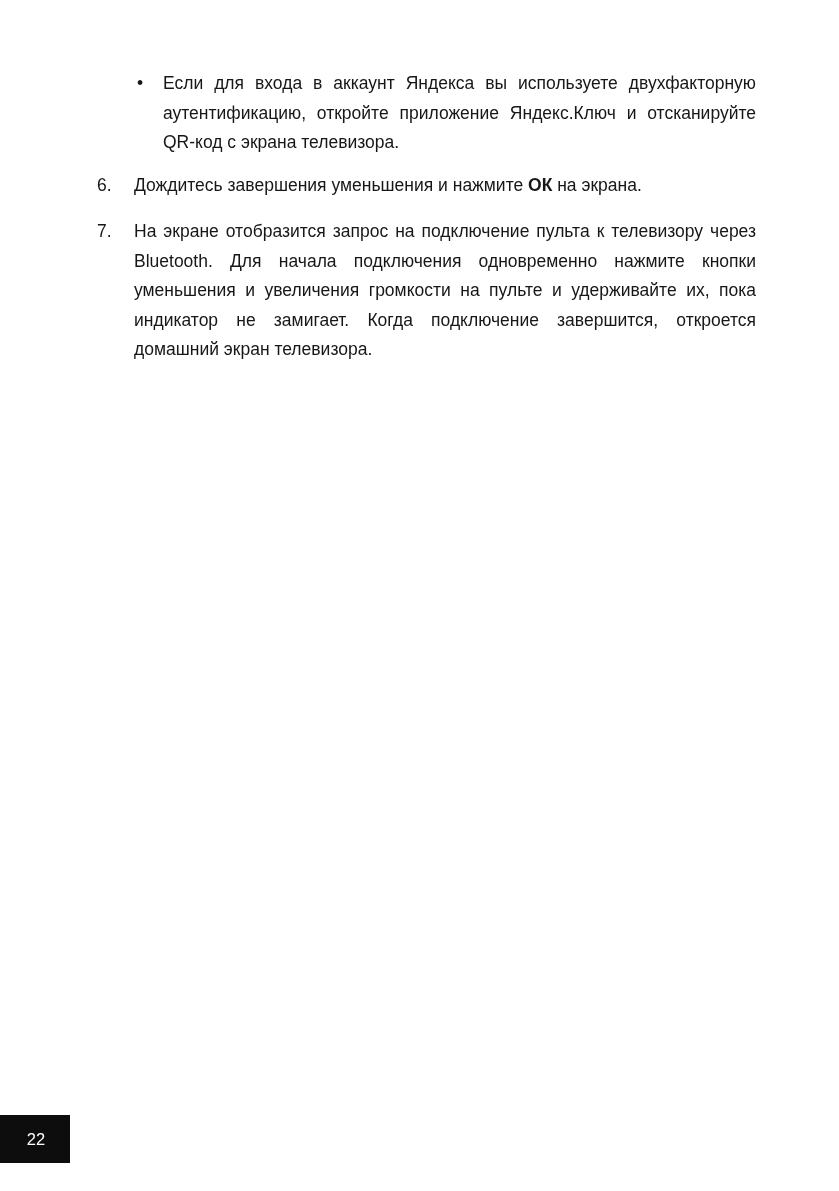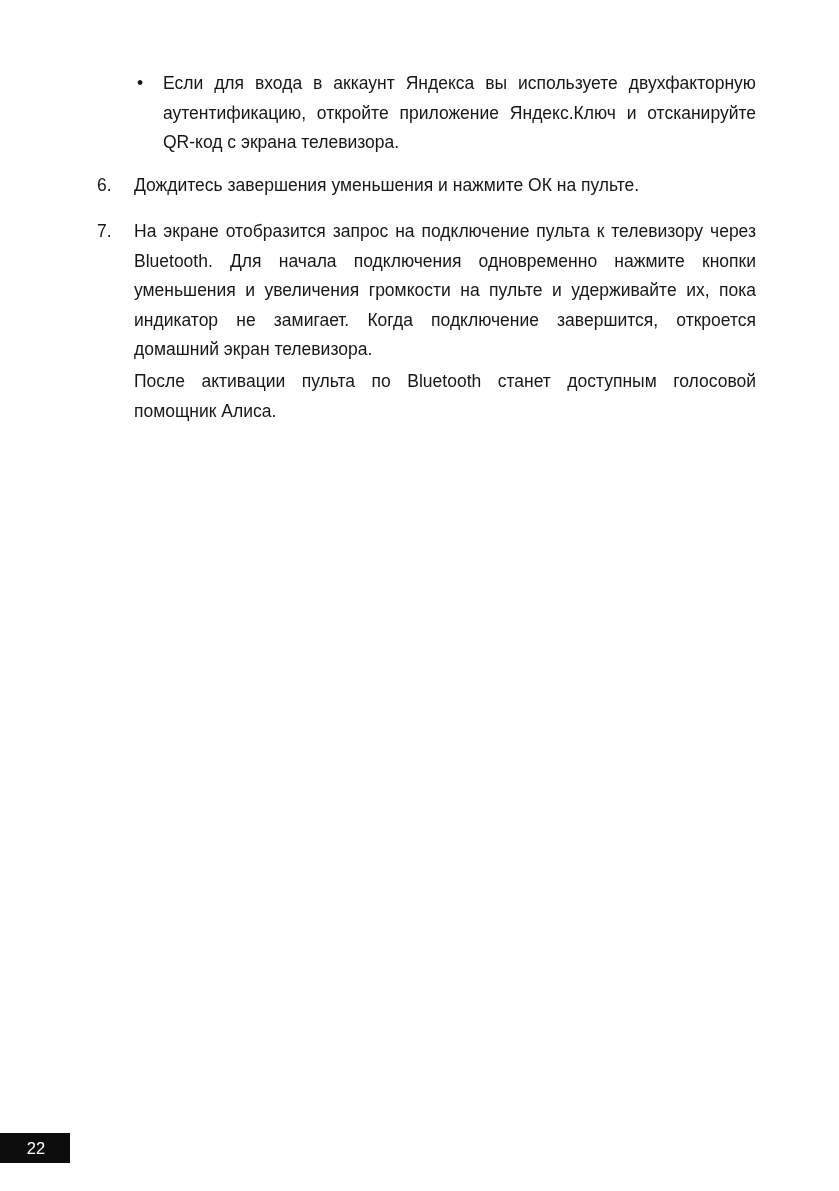--- a/index.html
+++ b/index.html
@@ -35,27 +35,27 @@
   .num-row {
     display: flex;
     margin-bottom: 17px;
   }
   .num {
     flex: none;
     width: 37px;
   }
   .item-body { flex: 1; }
   .sub-para { margin-top: 2.5px; }
-  .bold { font-weight: normal; }
+  .bold { font-weight: bold; }
   .page-box {
     position: absolute;
     left: 0;
     bottom: 28px;
     width: 70px;
-    height: 30px;
+    height: 48px;
     background: #0d0d0d;
     color: #ffffff;
     display: flex;
     align-items: center;
     justify-content: center;
     padding-left: 2px;
     font-size: 16.5px;
   }
 </style>
 </head>
@@ -63,28 +63,27 @@
 
 <div class="content">
 
   <div class="bullet-row">
     <span class="bullet-marker">•</span>
     <div class="bullet-body para">Если для входа в аккаунт Яндекса вы используете двухфакторную аутентификацию, откройте приложение Яндекс.Ключ и отсканируйте  QR-код с экрана телевизора.</div>
   </div>
 
   <div class="num-row">
     <span class="num">6.</span>
-    <div class="item-body para"><span>Дождитесь завершения уменьшения и нажмите </span><span class="bold">ОК</span><span> на пульте.</span></div>
+    <div class="item-body para"><span>Дождитесь завершения уменьшения и нажмите </span><span class="bold">ОК</span><span> на экрана.</span></div>
   </div>
 
   <div class="num-row">
     <span class="num">7.</span>
     <div class="item-body">
       <div class="para">На экране отобразится запрос на подключение пульта к телевизору через Bluetooth. Для начала подключения одновременно нажмите кнопки уменьшения и увеличения громкости на пульте и удерживайте их, пока индикатор не замигает. Когда подключение завершится, откроется домашний экран телевизора.</div>
-      <div class="para sub-para">После активации пульта по Bluetooth станет доступным голосовой помощник Алиса.</div>
     </div>
   </div>
 
 </div>
 
 <div class="page-box">
   <span>22</span>
 </div>
 
 </body></html>

